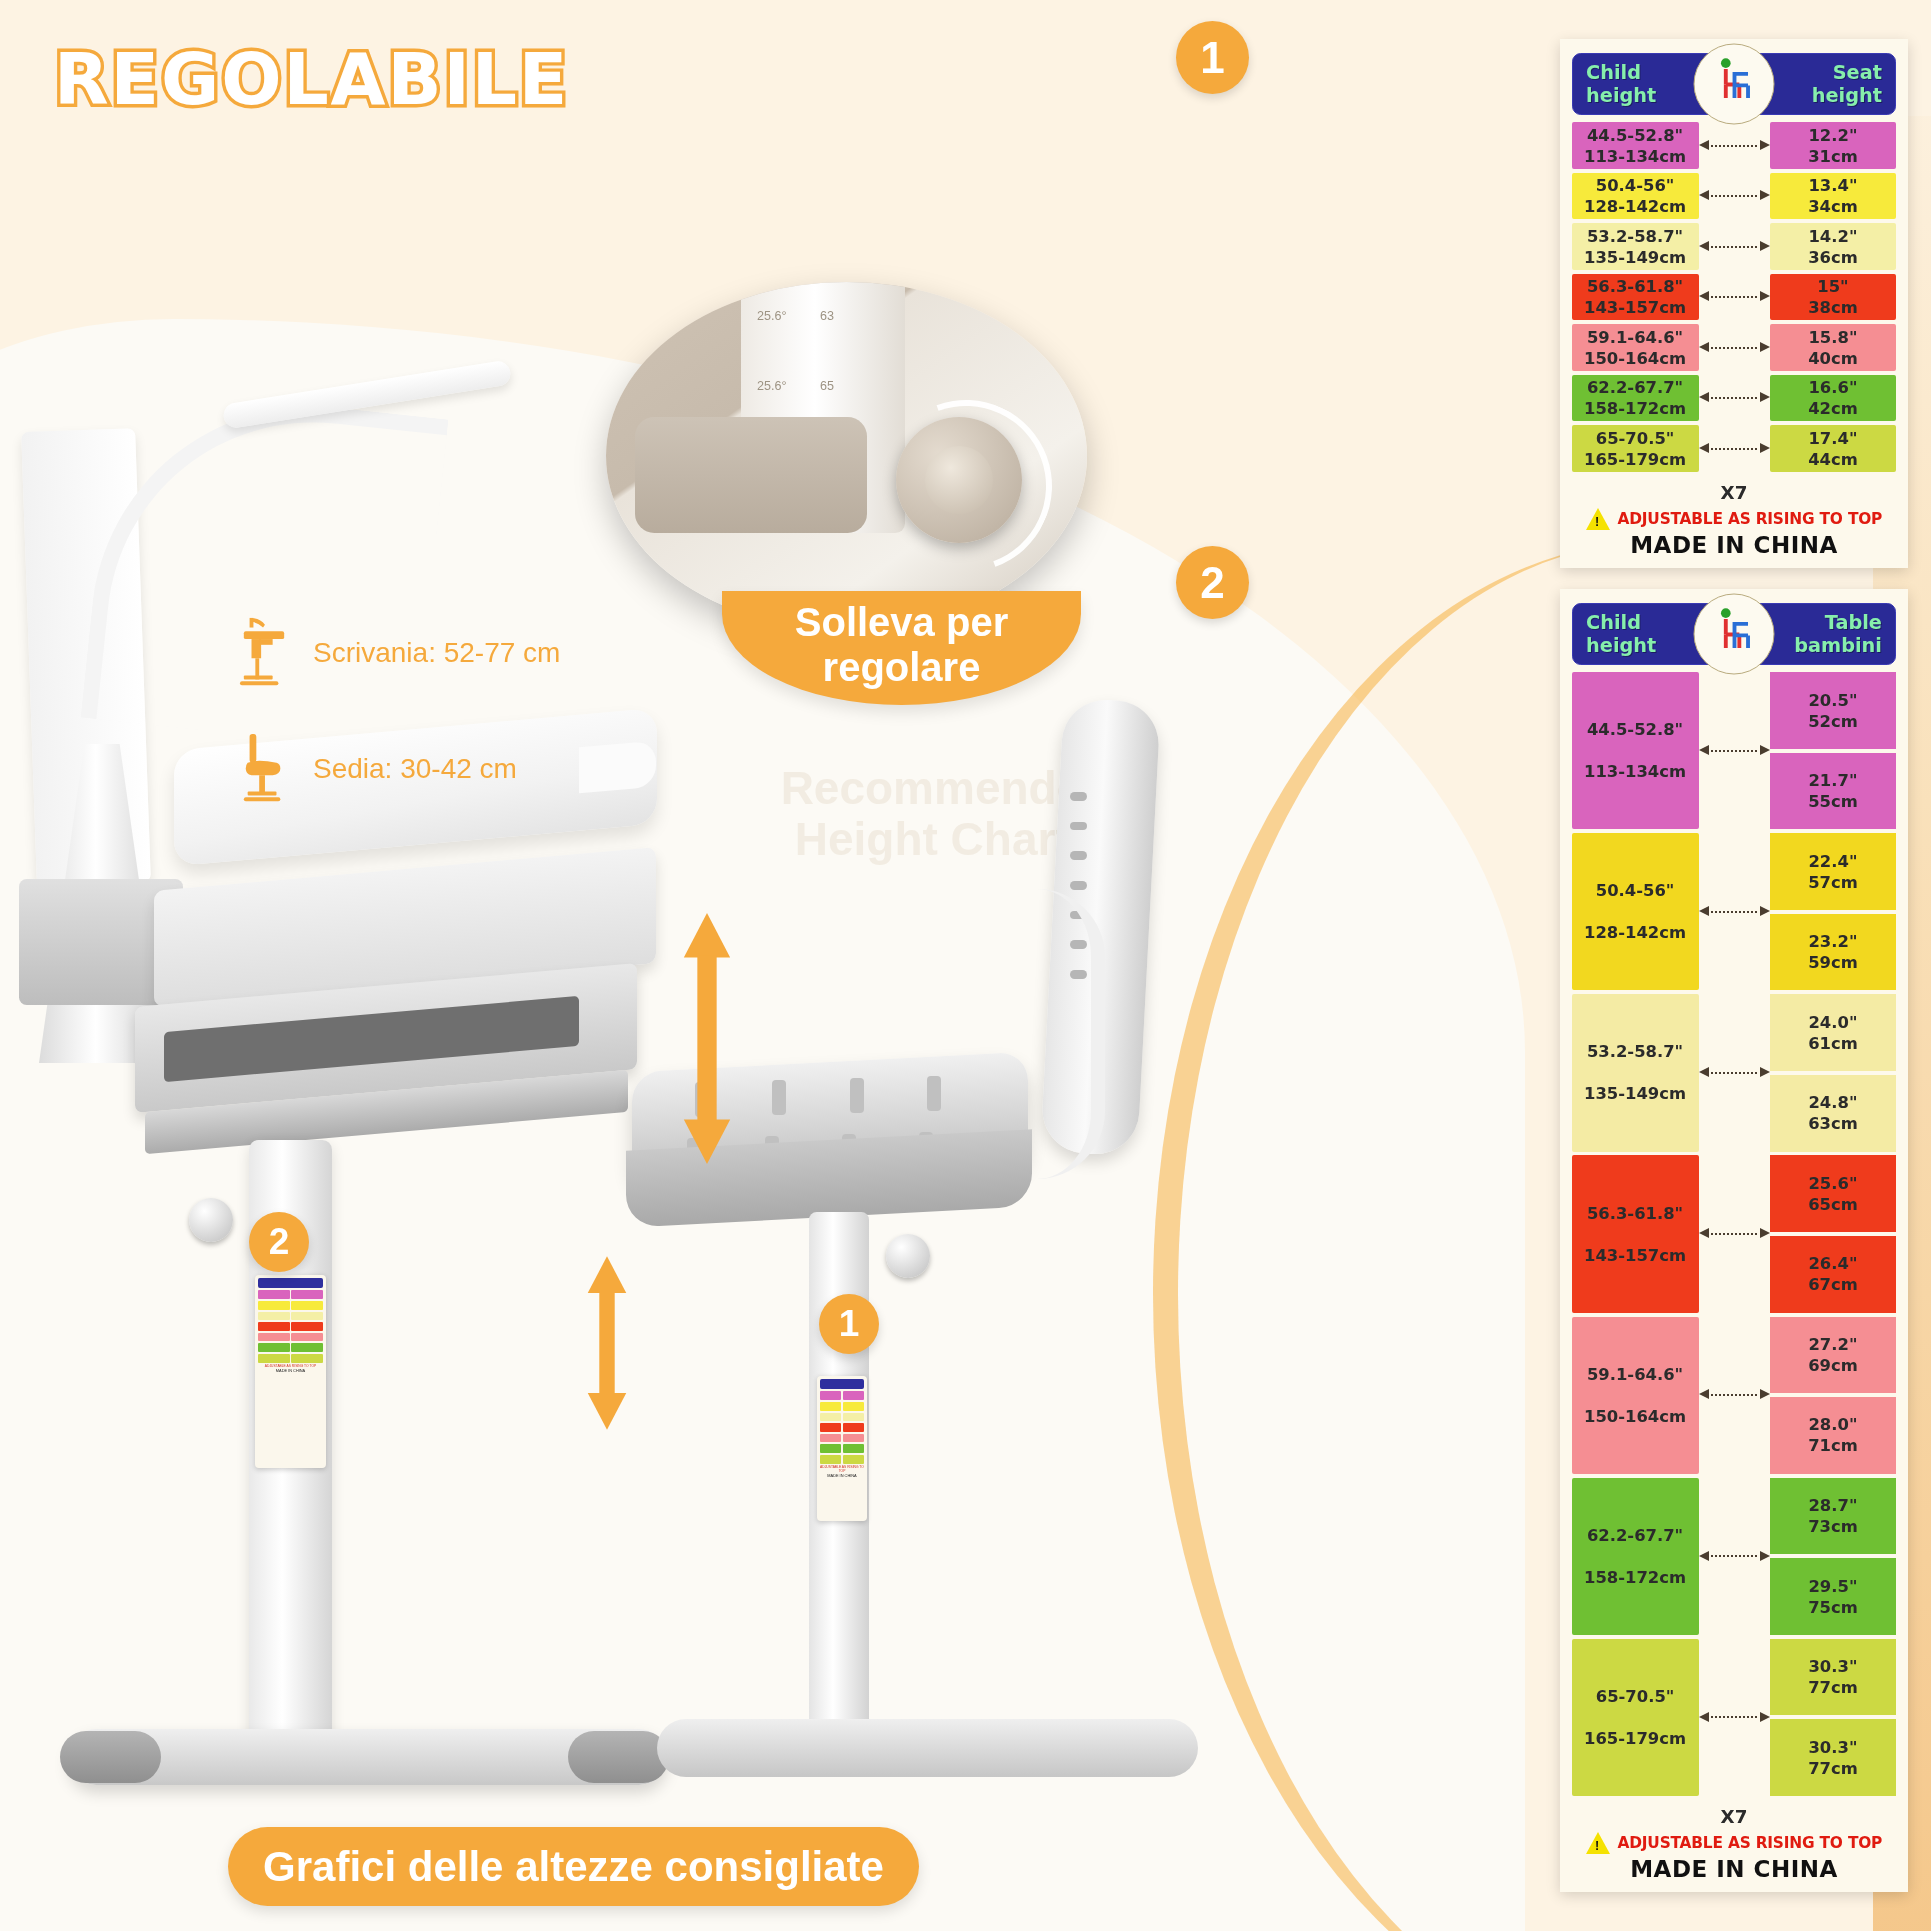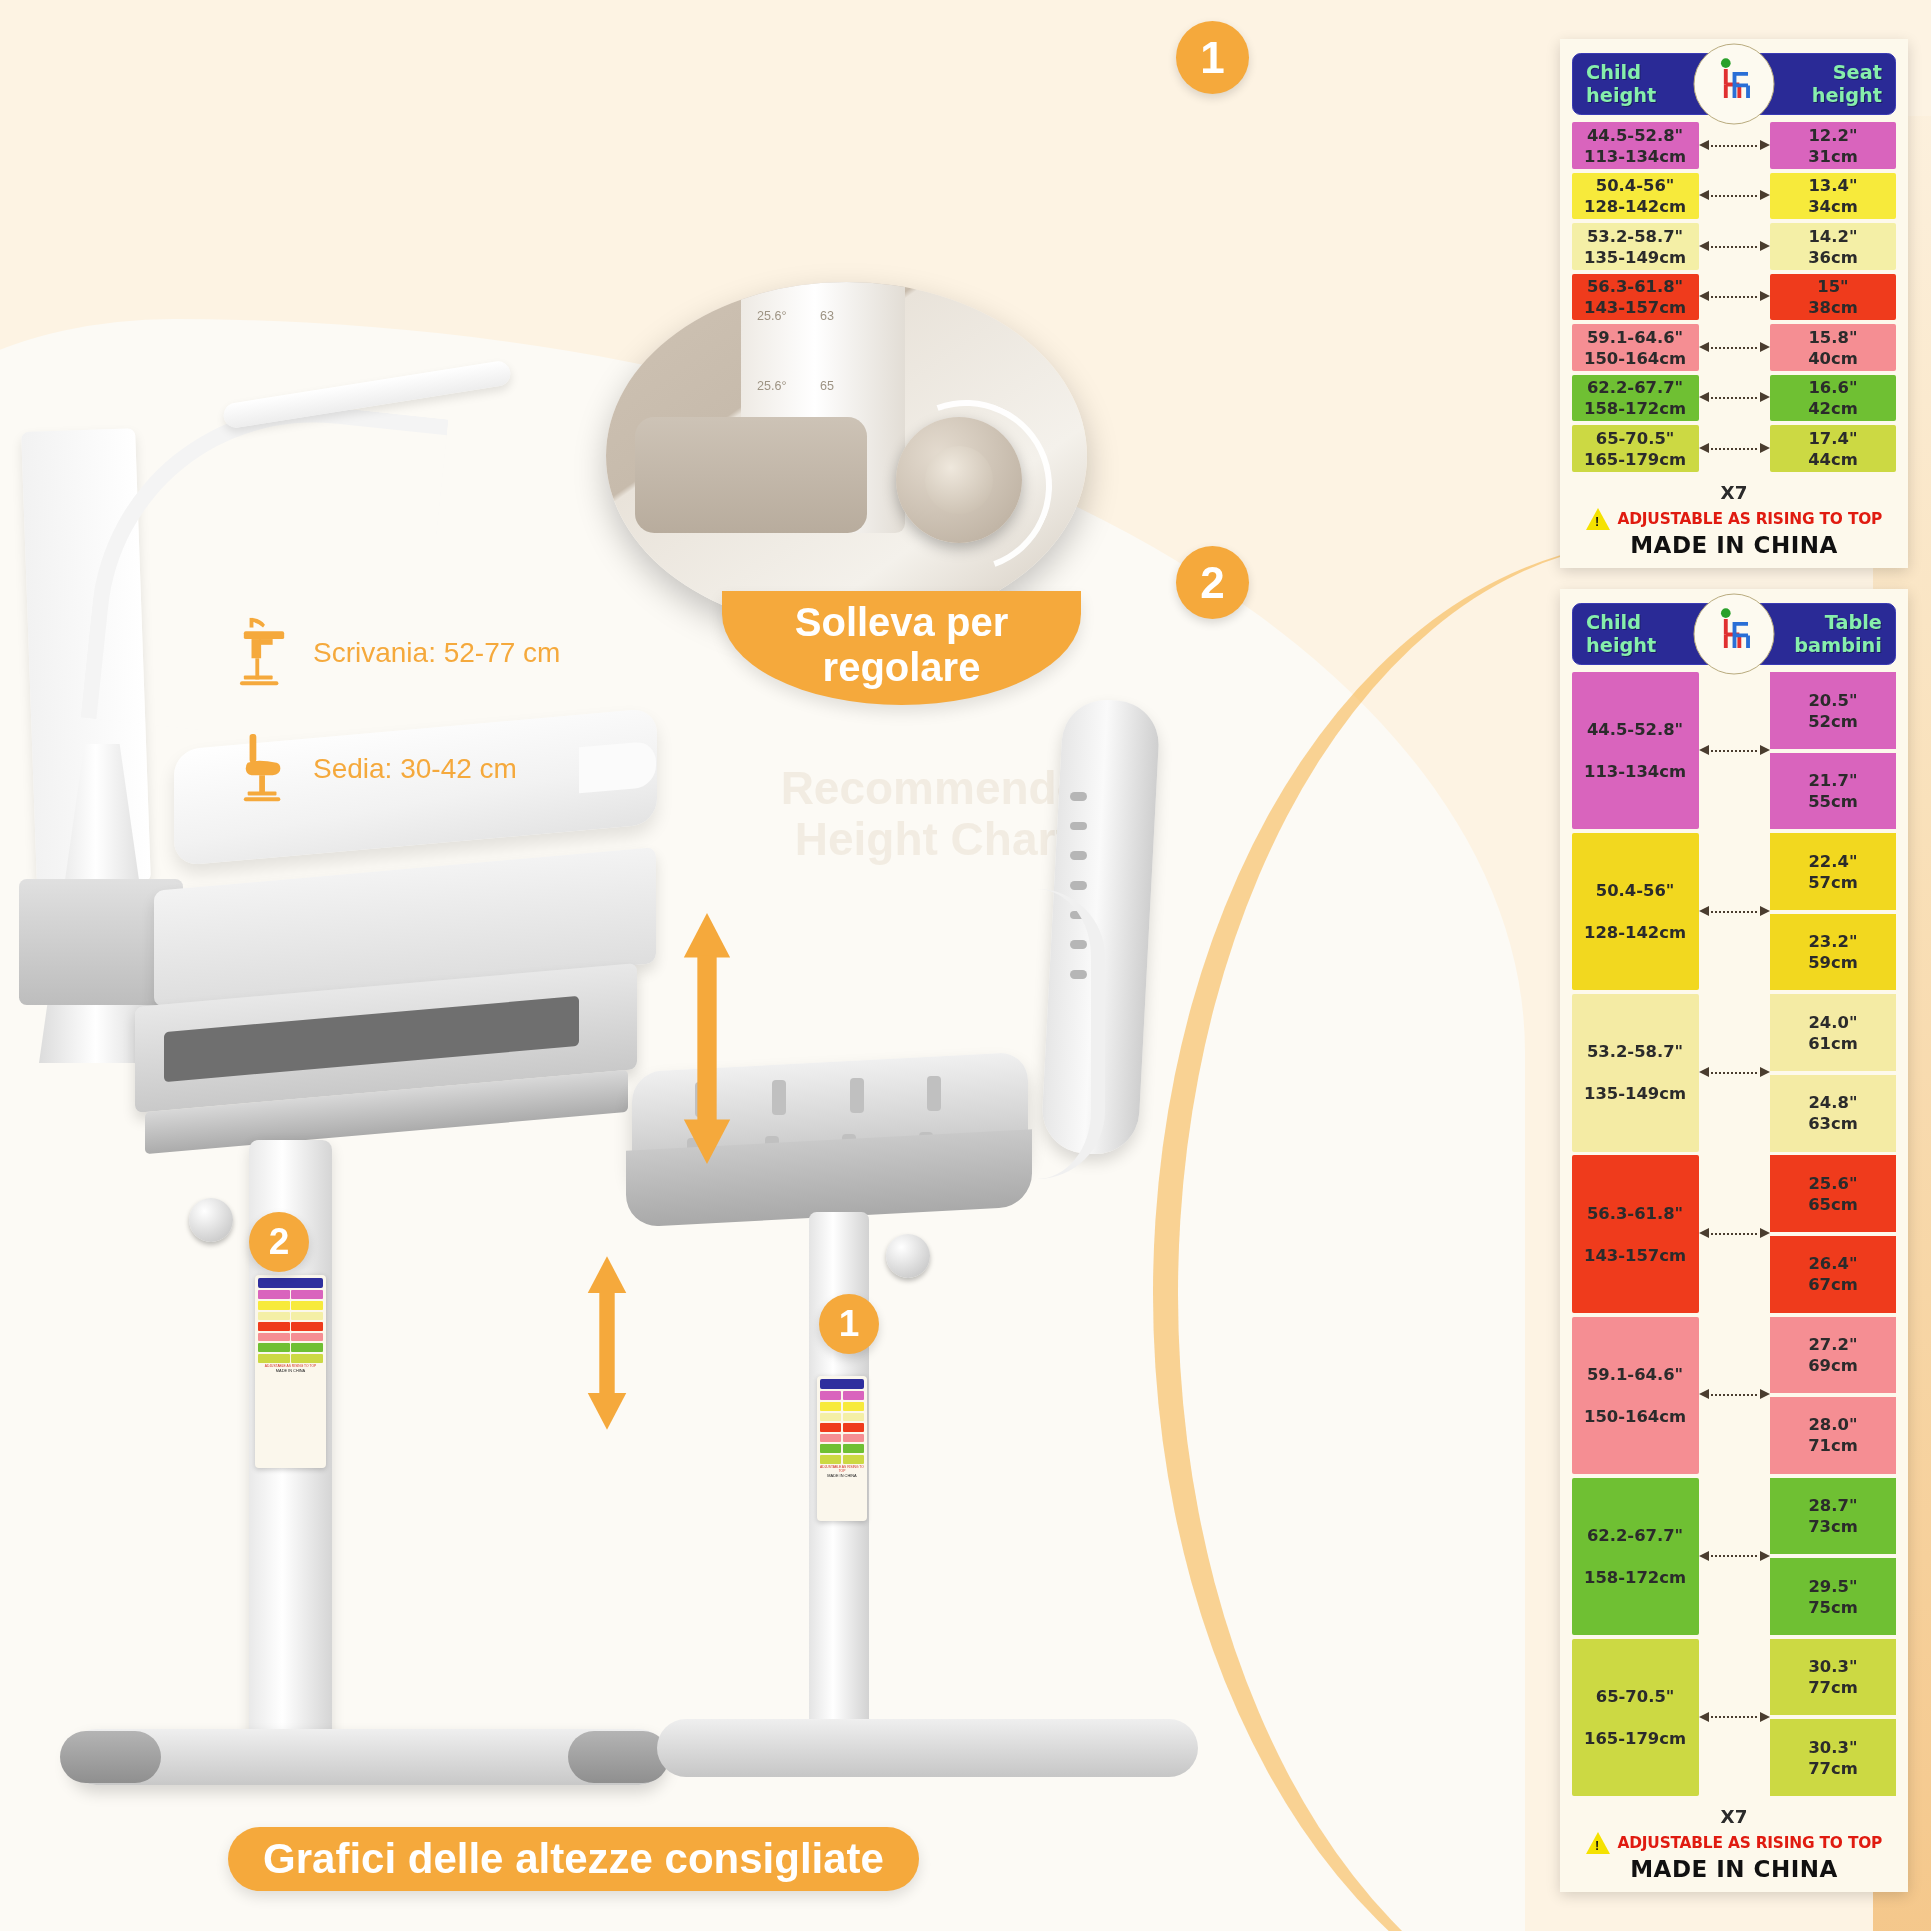--- a/index.html
+++ b/index.html
@@ -247,21 +247,21 @@
     display:flex;flex-direction:column;padding:2.9px;box-sizing:border-box;
   }
   .mini-head{background:#2f2f9e;height:10.6px;border-radius:1.9px;margin-bottom:1.9px;}
   .mini-row{display:flex;gap:1.9px;height:8.7px;margin-bottom:1.9px;}
   .mini-row span{flex:1;border-radius:1px;}
   .mini-foot{font-size:3.9px;color:#222;text-align:center;line-height:1.2;margin-top:1px;}
   .mini-foot .red{color:#d02b1e;font-size:3.3px;display:block;}
 
   
   .bottom-banner{
-    position:absolute;left:228px;top:1827px;width:691px;height:64px;z-index:45;
+    position:absolute;left:228px;top:1827px;width:691px;height:79px;z-index:45;
     background:#f5a93c;border-radius:42px;
     display:flex;align-items:center;justify-content:center;
     color:#ffffff;font-size:42px;font-weight:bold;
     box-shadow:0 5.8px 13.5px rgba(0,0,0,.12);
   }
 
   
   .chart-card{
     position:absolute;z-index:50;background:#fdf9ec;
     box-shadow:0 3.9px 13.5px rgba(0,0,0,.16);
@@ -346,20 +346,21 @@
 
 <div class="bg-base"></div>
 <div class="bg-arc-orange"></div>
 <div class="bg-arc-orange2"></div>
 <div class="bg-white-sheet"></div>
 <div class="bg-arc-right"></div>
 <div class="bg-right-strip"></div>
 <div class="bg-corner-tr"></div>
 
 <div class="header">
+  <h1 class="title">REGOLABILE</h1>
 </div>
 
 <div class="photo-stage">
 
   <div class="book-stand"></div>
   <div class="lamp-arm"></div>
   <div class="lamp-head"></div>
   <div class="lamp-base"></div>
   <div class="side-tray"></div>
 

